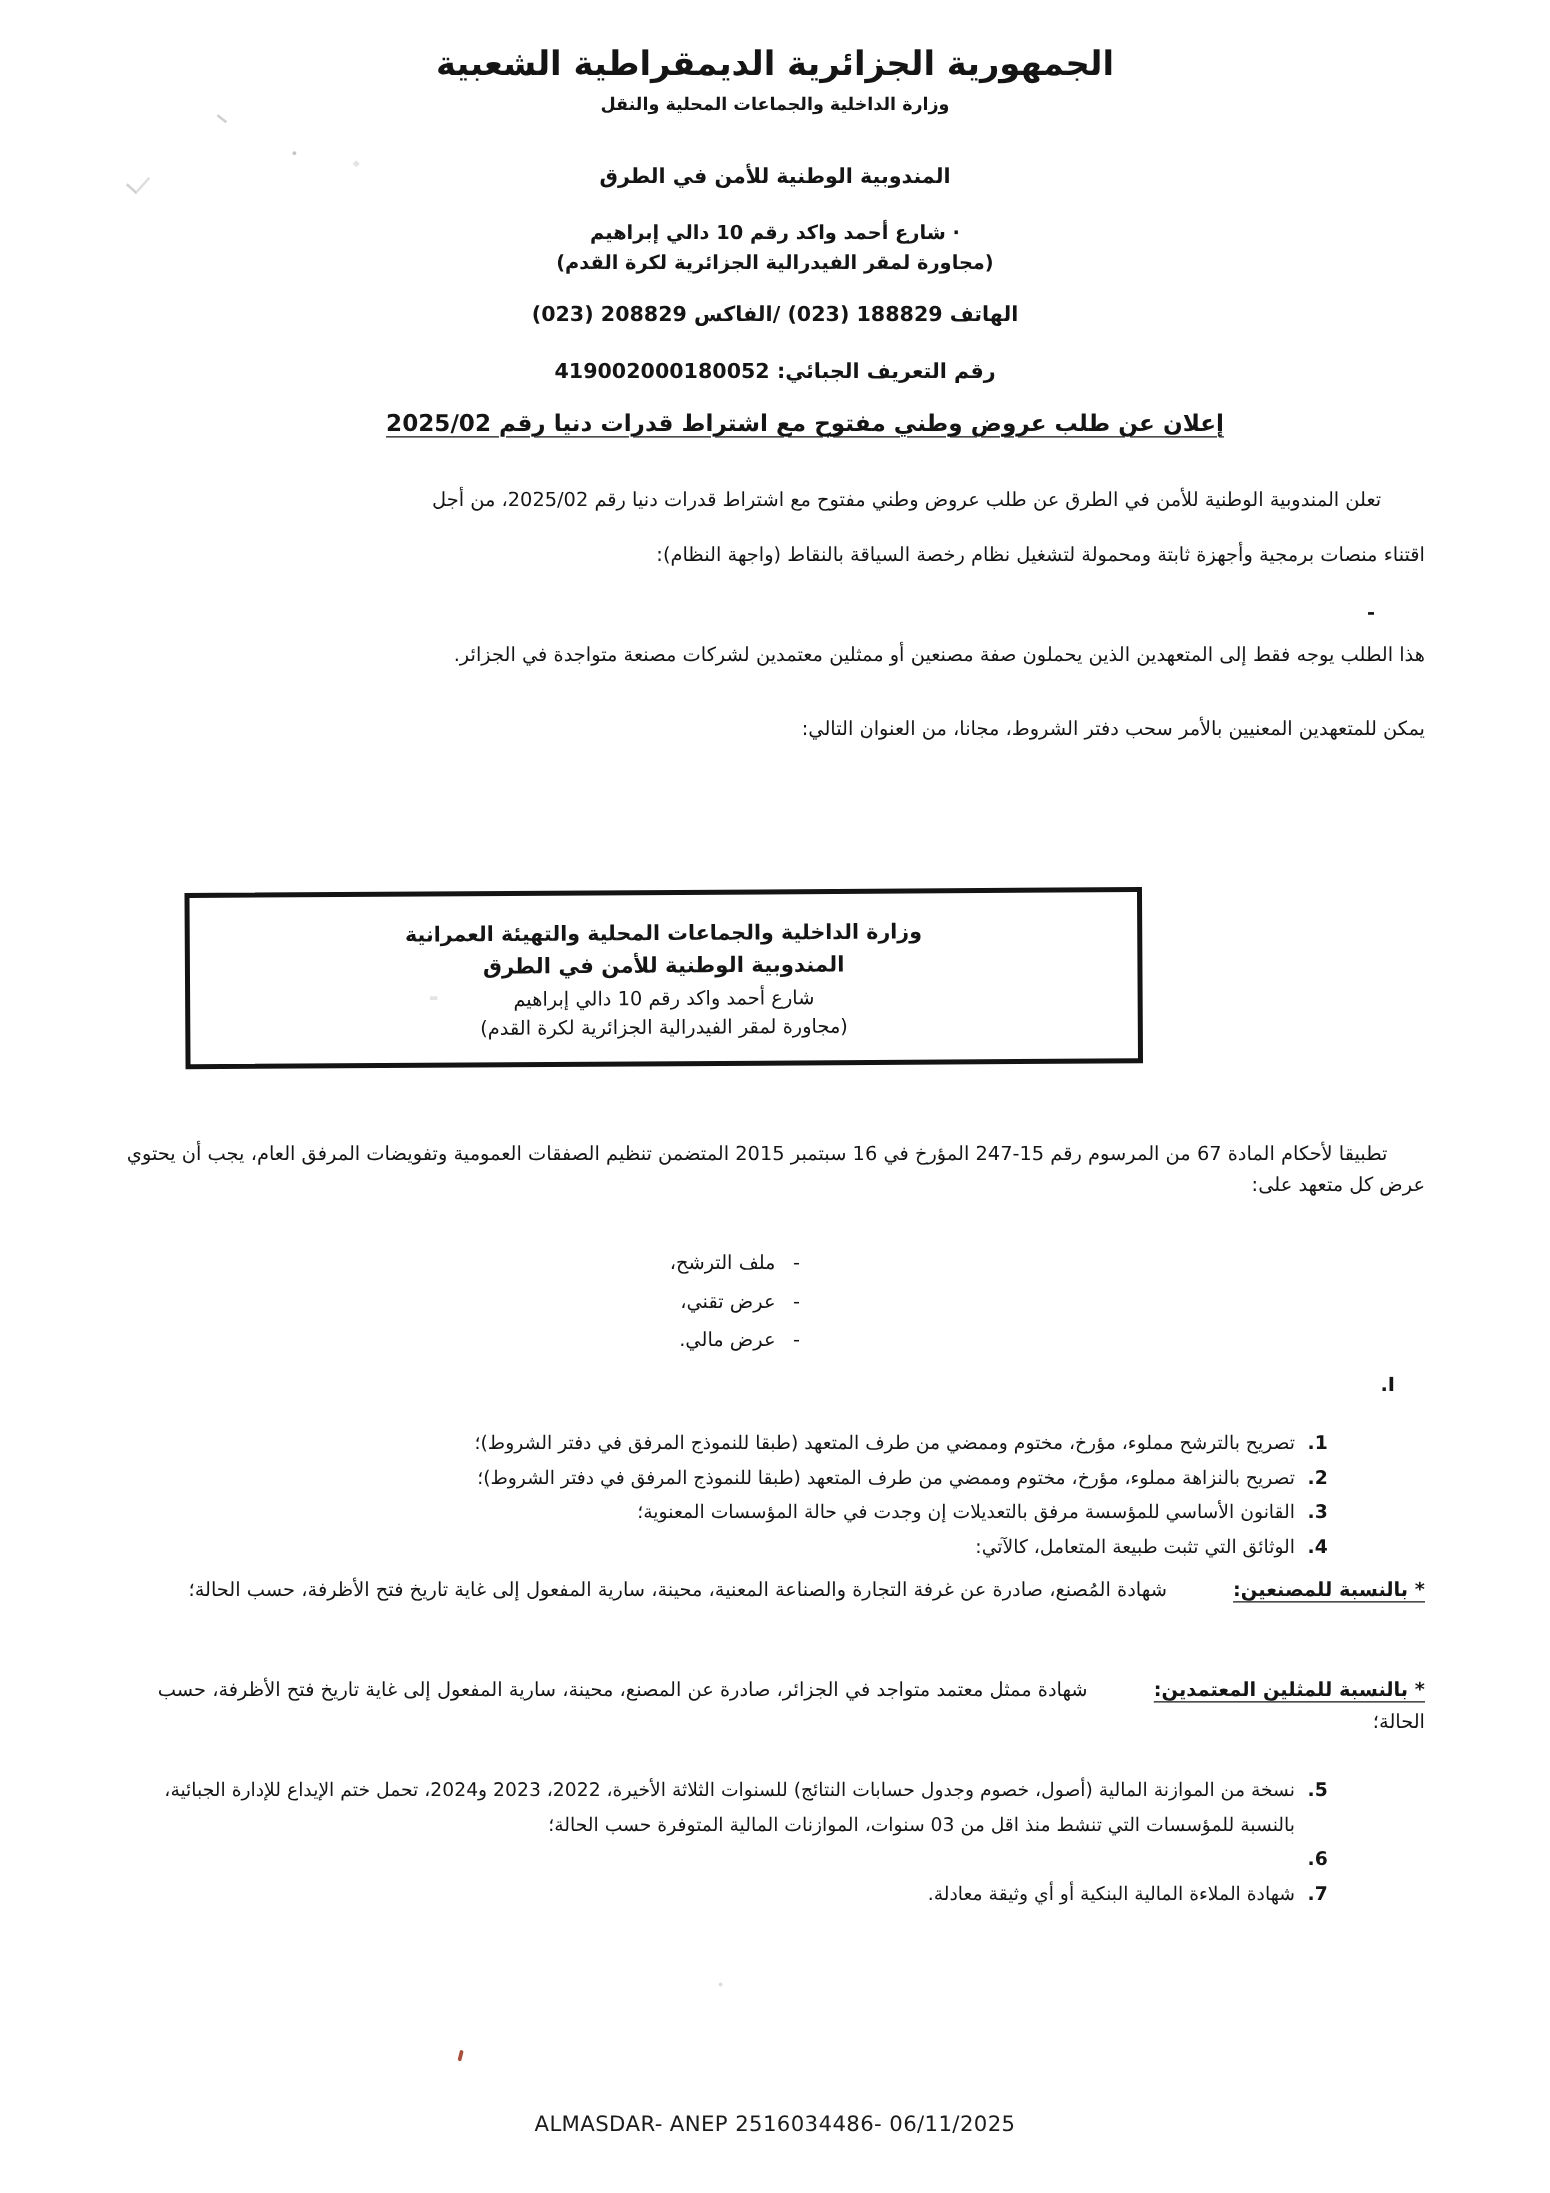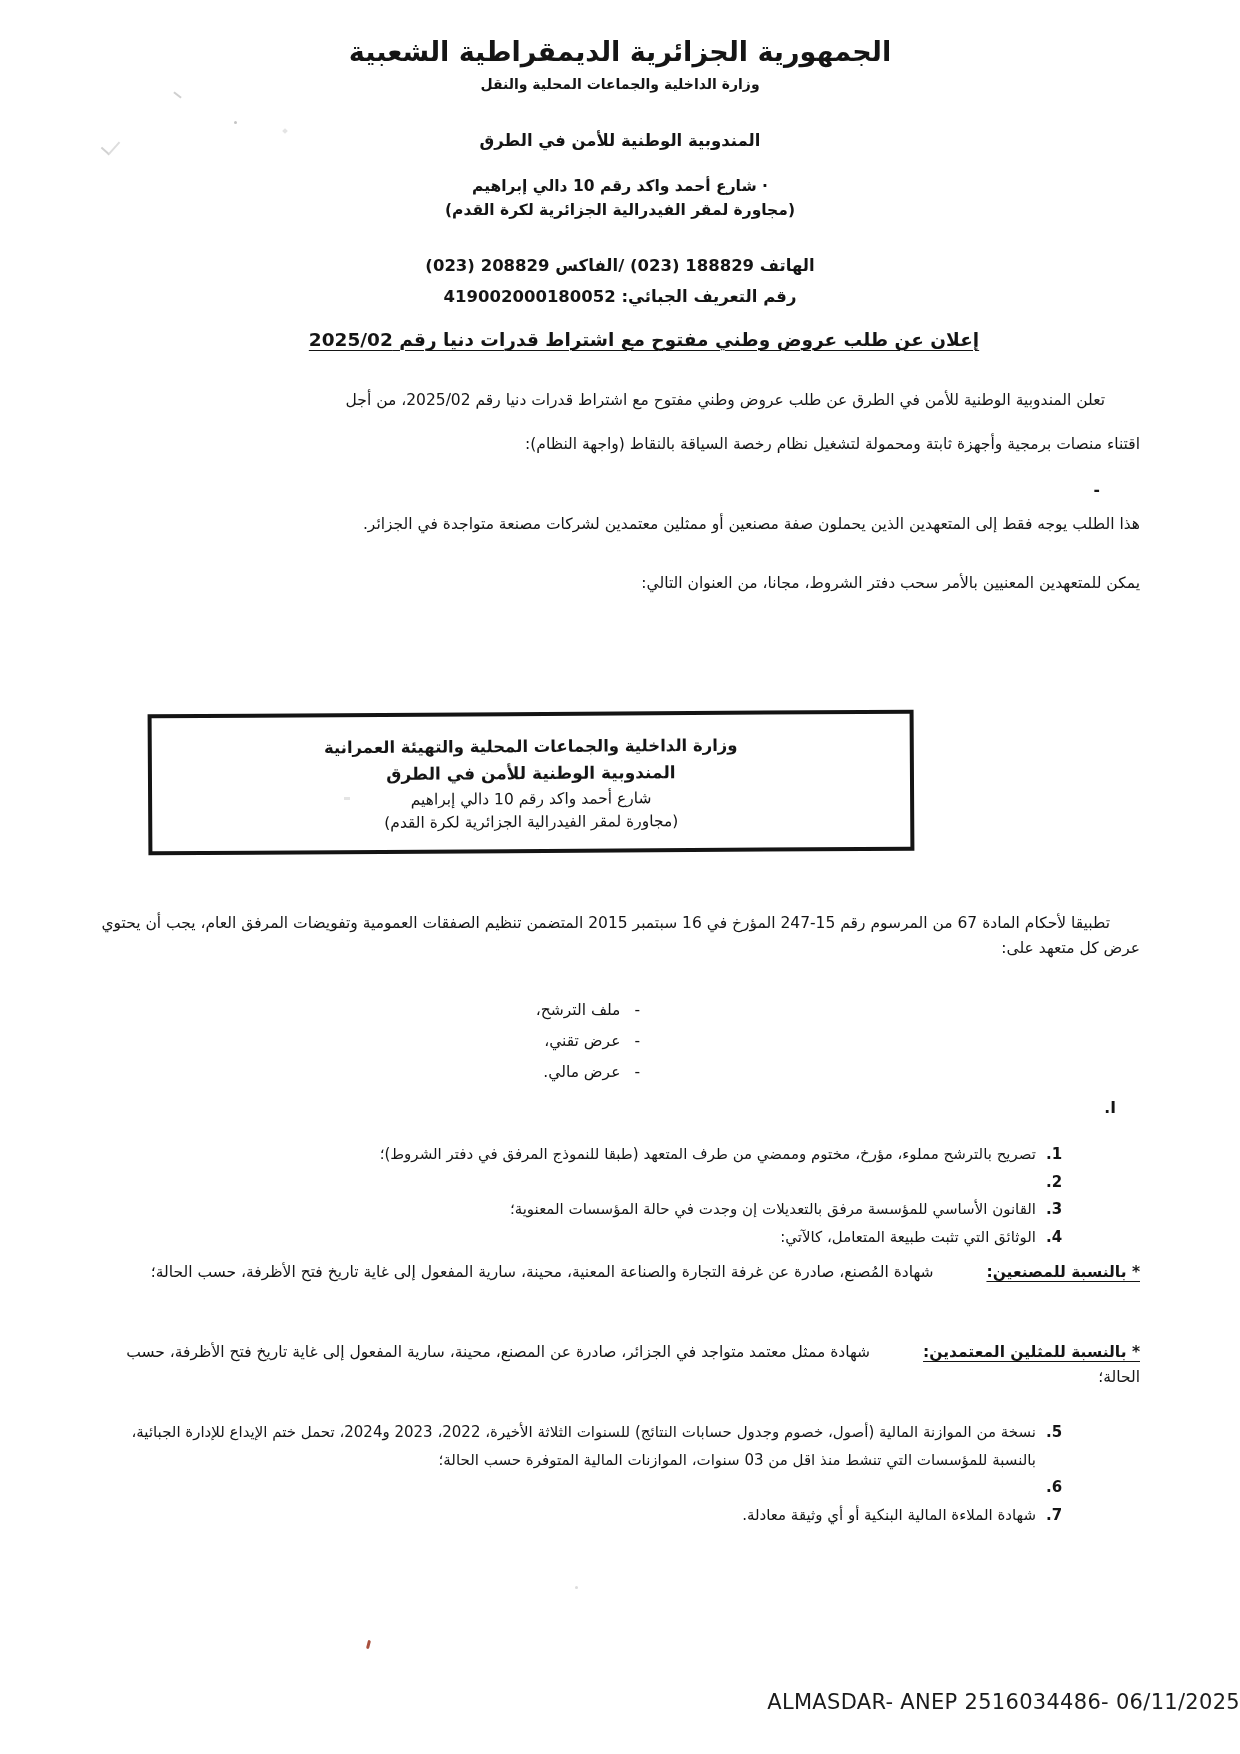--- a/index.html
+++ b/index.html
@@ -12,21 +12,21 @@
   .center{left:0;right:0;text-align:center;direction:rtl;}
   .para{left:100px;right:100px;direction:rtl;text-align:right;font-size:15.5px;line-height:1.6;}
   .b{font-weight:bold;}
   .u{text-decoration:underline;text-underline-offset:4px;text-decoration-thickness:1.4px;margin-left:48px;}
 
   .country{top:36px;font-size:27px;font-weight:bold;letter-spacing:.5px;}
   .ministry{top:76px;font-size:14px;font-weight:bold;}
   .delegation{top:131px;font-size:16.5px;font-weight:bold;}
   .addr1{top:177px;font-size:15.5px;font-weight:bold;}
   .addr2{top:201px;font-size:15.5px;font-weight:bold;}
-  .phone{top:242px;font-size:16.5px;font-weight:bold;margin-top:14px;}
+  .phone{top:242px;font-size:16.5px;font-weight:bold;}
   .taxid{top:287px;font-size:16.5px;font-weight:bold;}
   .title{top:329px;font-size:18.5px;font-weight:bold;}
 
   .p1{top:388px;text-indent:35px;}
   .p2{top:432px;font-weight:normal;}
   .lot{top:478px;padding-right:40px;display:flex;flex-direction:row;gap:10px;
        direction:rtl;font-weight:bold;font-size:15.5px;line-height:1.6;left:100px;right:100px;}
   .p3{top:512px;}
   .p4{top:571px;}
 
@@ -54,22 +54,22 @@
   .numlist{left:100px;right:100px;direction:rtl;font-size:15px;}
   .items1{top:1141px;}
   .items2{top:1419px;}
   .num-row{display:flex;flex-direction:row;gap:10px;direction:rtl;line-height:27.5px;padding-right:72px;}
   .num-row .num{font-weight:bold;min-width:22px;text-align:left;}
   .num-row .txt{flex:1;}
 
   .note1{top:1260px;}
   .note2{top:1340px;}
 
-  .footer{top:1690px;left:0;right:0;text-align:right;direction:ltr;
-          font-size:21px;color:#1b1b1b;letter-spacing:.3px;}
+  .footer{top:1690px;left:0;right:0;text-align:center;direction:ltr;
+          font-size:17px;color:#1b1b1b;letter-spacing:.3px;}
 
   
   .art{position:absolute;pointer-events:none;}
   .a1{top:140px;left:102px;width:15px;height:9px;border-left:2px solid #9a9a9a;
       border-bottom:2px solid #b5b5b5;transform:rotate(-48deg);opacity:.45;}
   .a2{top:94px;left:173px;width:9px;height:2px;background:#a8a8a8;transform:rotate(38deg);opacity:.55;}
   .a3{top:121px;left:234px;width:3px;height:3px;background:#b5b5b5;border-radius:50%;opacity:.8;}
   .a4{top:129px;left:283px;width:4px;height:4px;background:#c9c9c9;transform:rotate(45deg);opacity:.5;}
   .a5{top:1640px;left:367px;width:3px;height:9px;background:#a8503e;border-radius:2px;transform:rotate(14deg);}
   .a6{top:797px;left:344px;width:6px;height:3px;background:#d8d8d8;opacity:.7;}
@@ -128,20 +128,21 @@
   <span class="roman">I.</span>
 </div>
 
 <div class="abs numlist items1">
   <div class="num-row">
     <span class="num">1.</span>
     <span class="txt">تصريح بالترشح مملوء، مؤرخ، مختوم وممضي من طرف المتعهد (طبقا للنموذج المرفق في دفتر الشروط)؛</span>
   </div>
   <div class="num-row">
     <span class="num">2.</span>
+    <span class="txt">تصريح بالنزاهة مملوء، مؤرخ، مختوم وممضي من طرف المتعهد (طبقا للنموذج المرفق في دفتر الشروط)؛</span>
   </div>
   <div class="num-row">
     <span class="num">3.</span>
     <span class="txt">القانون الأساسي للمؤسسة مرفق بالتعديلات إن وجدت في حالة المؤسسات المعنوية؛</span>
   </div>
   <div class="num-row">
     <span class="num">4.</span>
     <span class="txt">الوثائق التي تثبت طبيعة المتعامل، كالآتي:</span>
   </div>
 </div>

